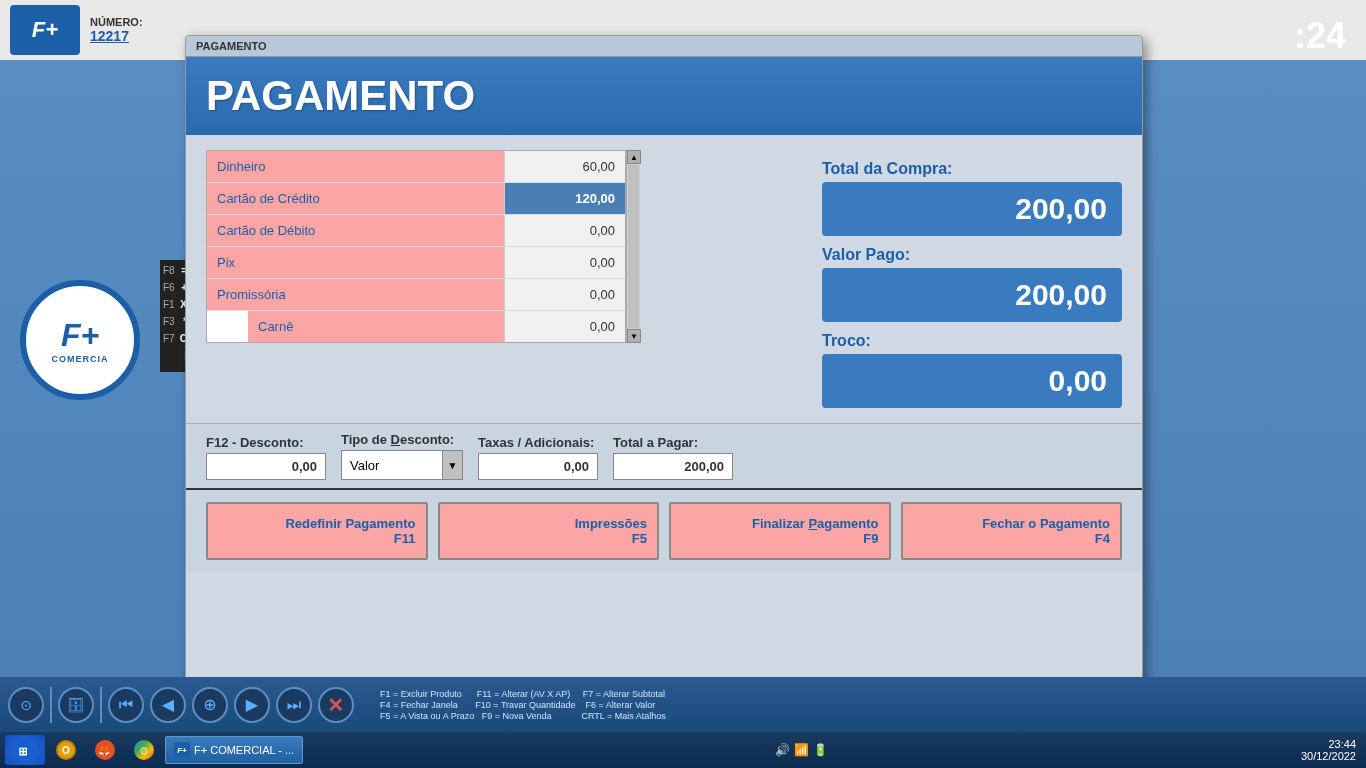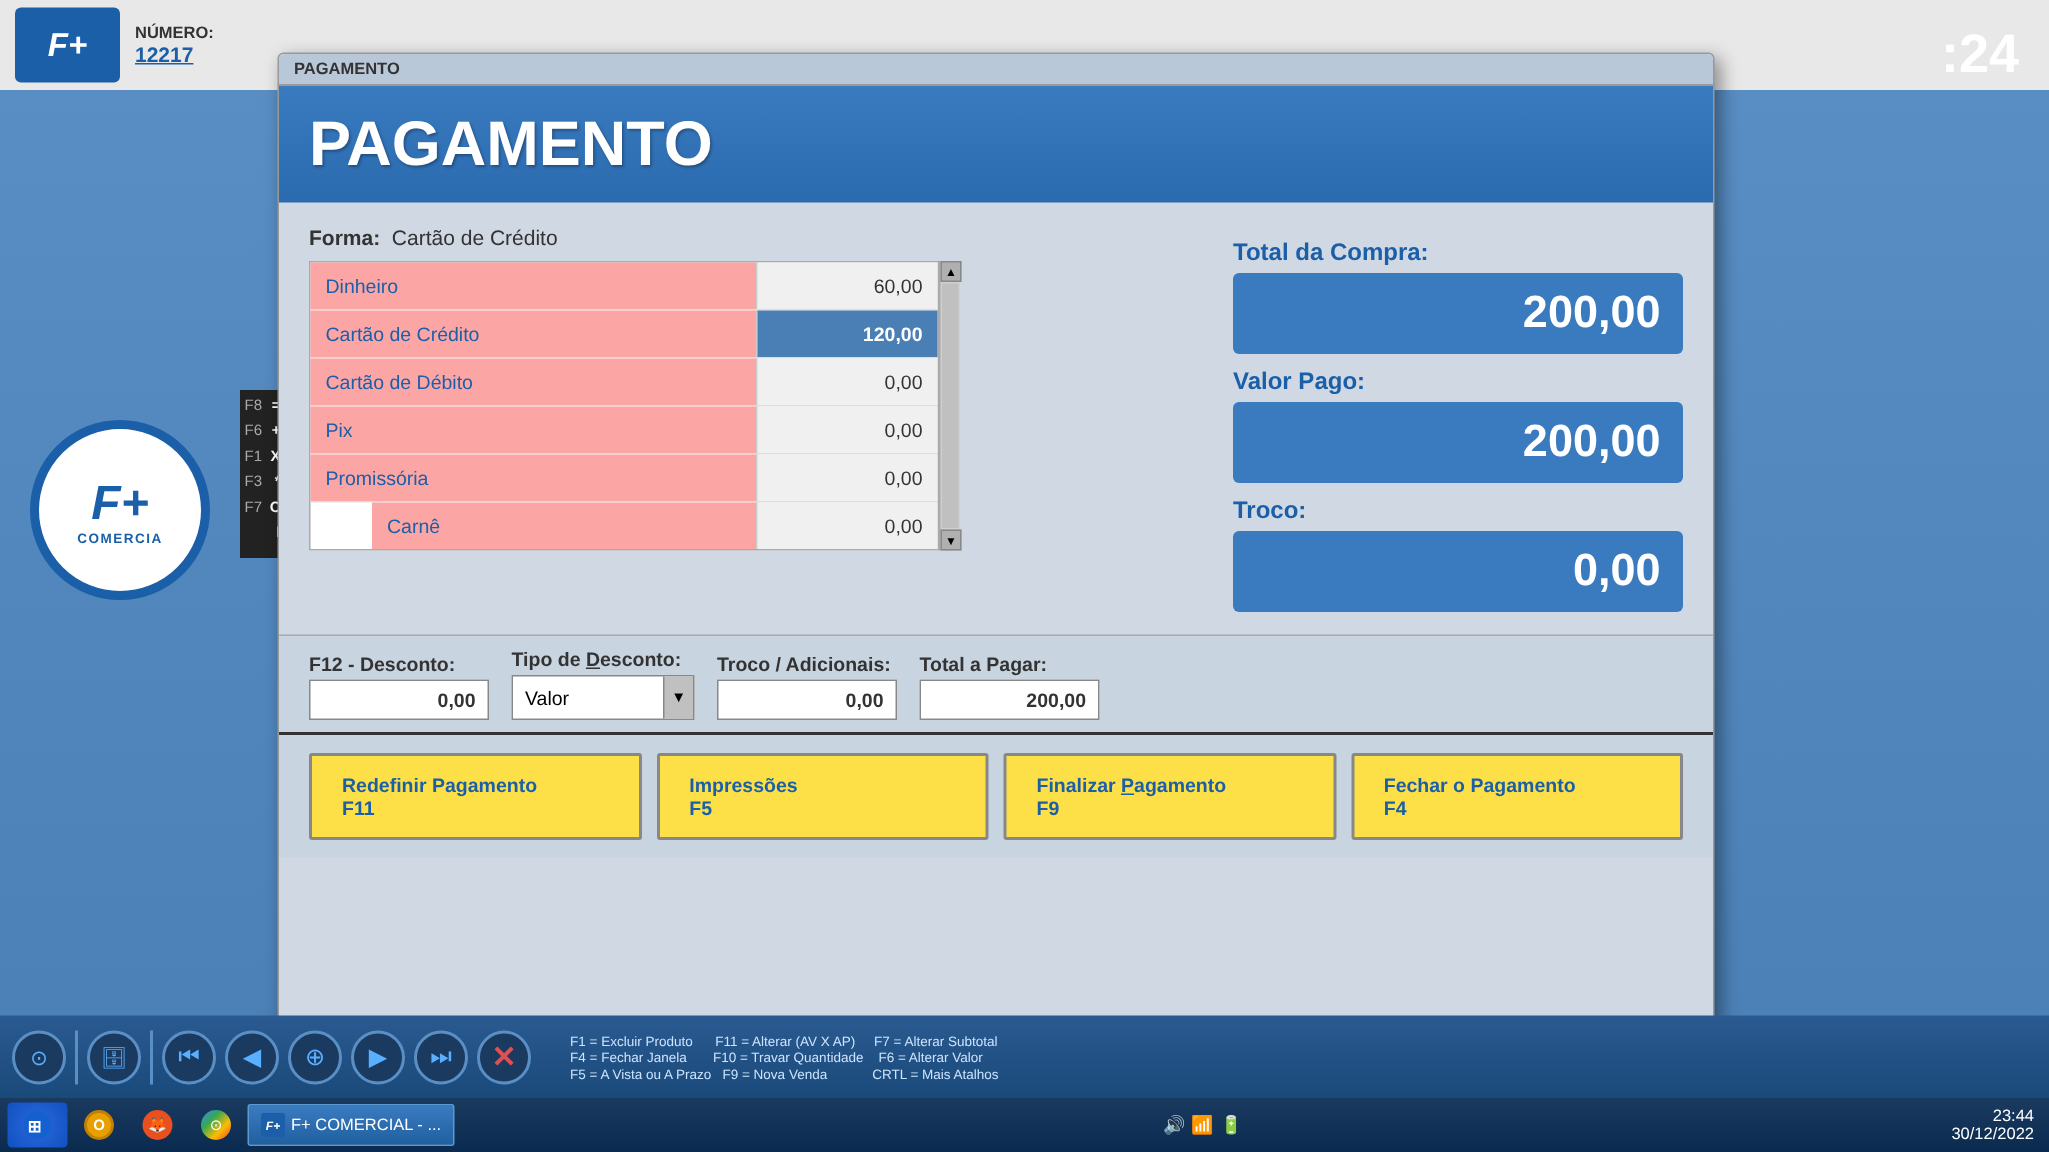--- a/index.html
+++ b/index.html
@@ -360,28 +360,28 @@
     .action-buttons {
       padding: 12px 20px;
       background: #c8d4e0;
       border-top: 2px solid #333;
       display: flex;
       gap: 10px;
     }
 
     .action-btn {
       flex: 1;
-      padding: 12px 20px;
+      padding: 12px 10px;
       border: 2px solid #888;
-      background: #fde047;
+      background: #fca5a5;
       cursor: pointer;
       font-size: 13px;
       font-weight: bold;
       color: #1a5fa8;
-      text-align: left;
+      text-align: right;
       border-radius: 2px;
     }
 
     
     .win-taskbar {
       position: absolute;
       bottom: 0;
       left: 0;
       width: 100%;
       height: 36px;
@@ -489,24 +489,20 @@
 <div class="modal-overlay">
   <div class="modal-titlebar">PAGAMENTO</div>
 
   <div class="modal-header">
     <div class="modal-header-title">PAGAMENTO</div>
   </div>
 
   <div class="modal-body">
 
     <div class="payment-left">
-      <div class="forma-label">
-        <strong>Forma:</strong>
-        &nbsp;<span>Cartão de Crédito</span>
-      </div>
 
       <div class="payment-scrollbar-container">
         <div class="payment-table-wrapper">
           <div class="payment-table">
 
             <div class="payment-row">
               <div class="payment-name">Dinheiro</div>
               <div class="payment-value">60,00</div>
             </div>
 
@@ -575,21 +571,21 @@
       <label class="field-label">Tipo de <u>D</u>esconto:</label>
       <div class="field-select-wrapper">
         <select class="field-select">
           <option>Valor</option>
           <option>Percentual</option>
         </select>
         <div class="select-arrow">▼</div>
       </div>
     </div>
     <div class="field-group">
-      <label class="field-label">Troco / Adicionais:</label>
+      <label class="field-label">Taxas / Adicionais:</label>
       <input class="field-input" type="text" value="0,00" style="">
     </div>
     <div class="field-group">
       <label class="field-label">Total a Pagar:</label>
       <input class="field-input" type="text" value="200,00" style="">
     </div>
   </div>
 
   <div class="action-buttons">
     <button class="action-btn">

